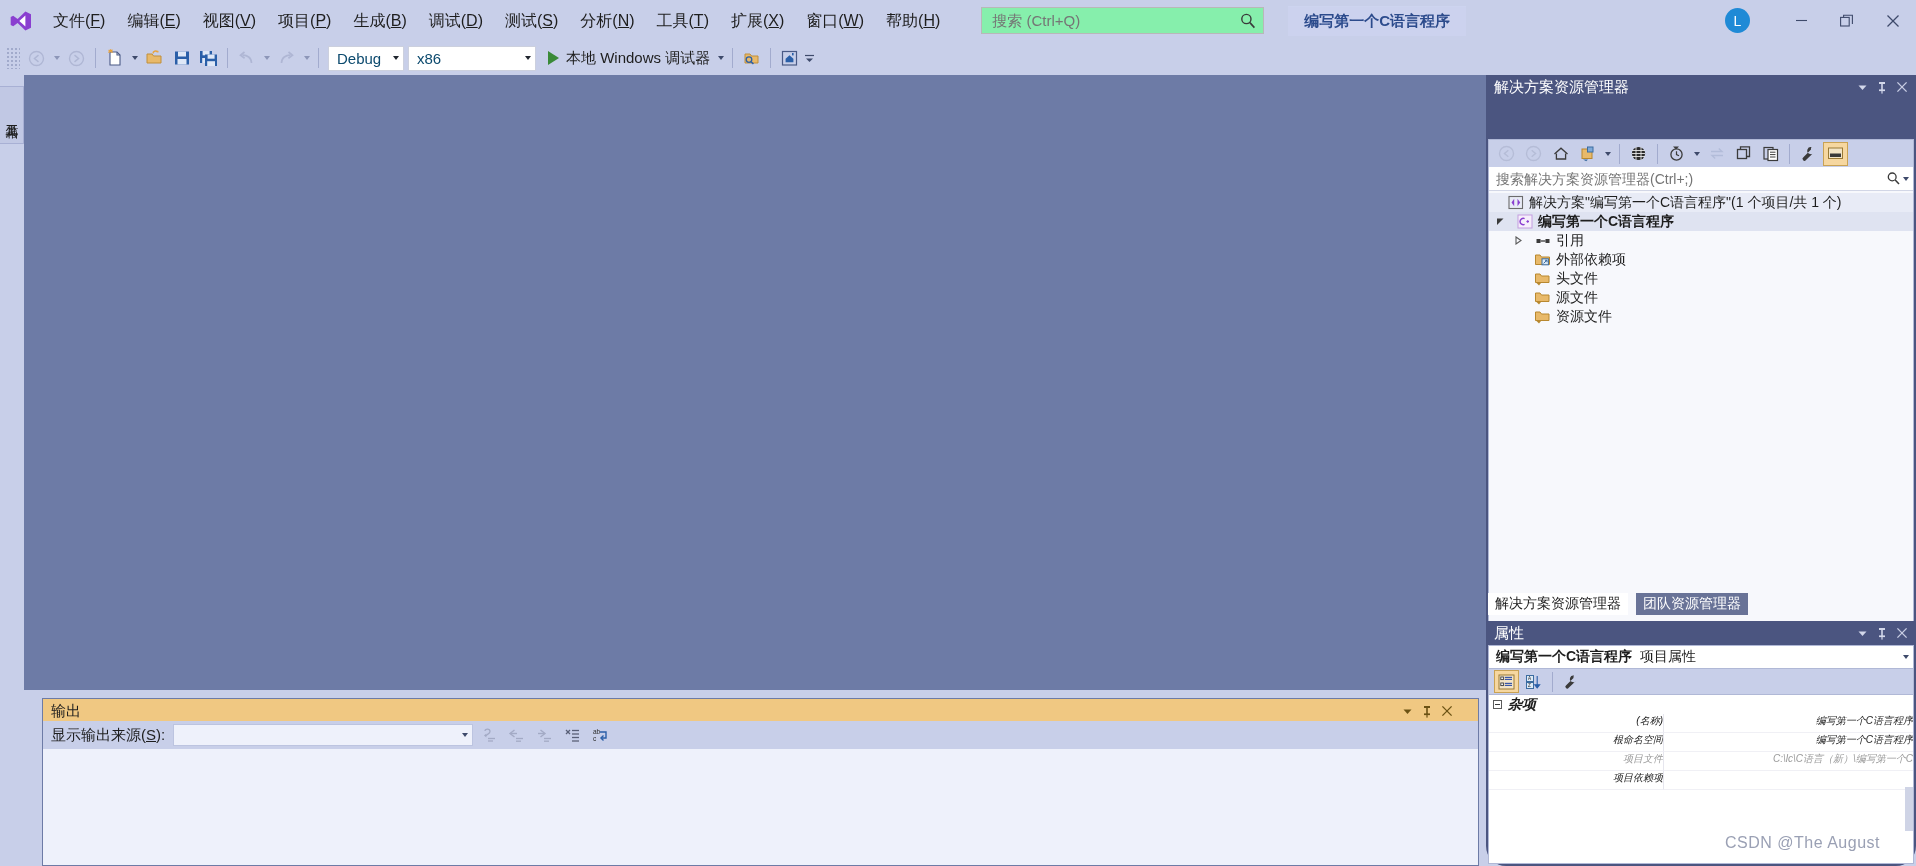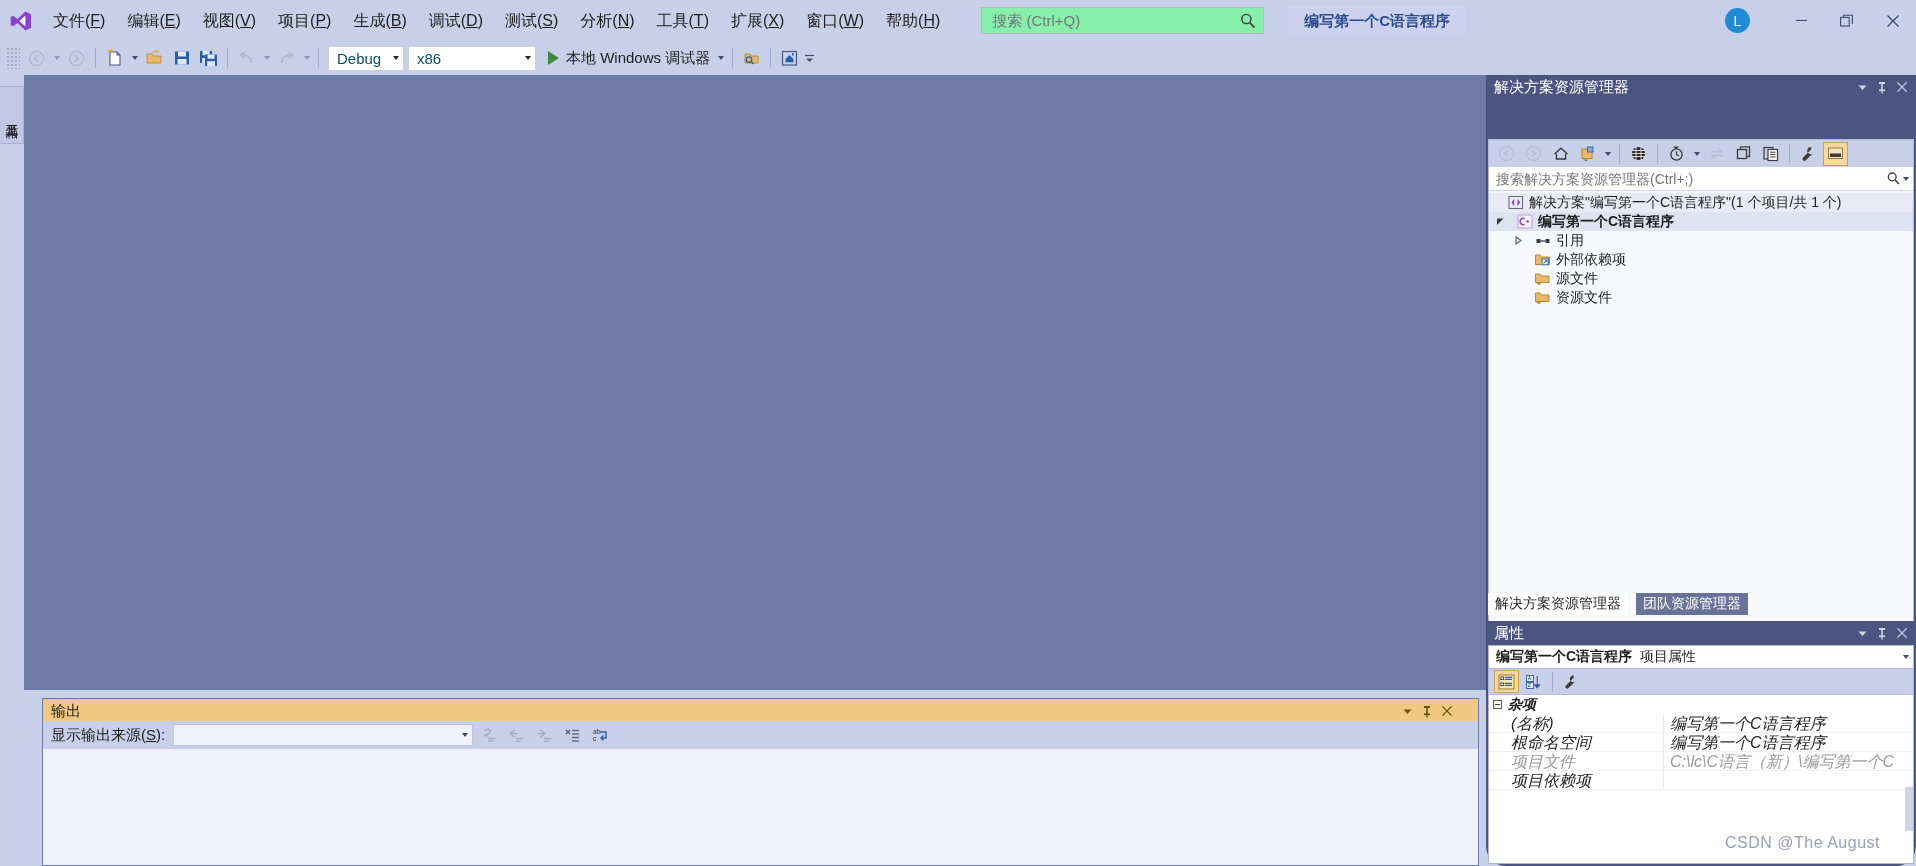--- a/index.html
+++ b/index.html
@@ -249,21 +249,21 @@
     display: flex; align-items: center; height: 19px; font-size: 14px; font-weight: bold;
     color: #1e1e1e; padding-left: 4px; background: #ffffff;
   }
   .pg-cat .minus {
     width: 9px; height: 9px; border: 1px solid #5a5a5a; margin-right: 6px;
     position: relative; background: #fff;
   }
   .pg-cat .minus::before {
     content: ''; position: absolute; left: 1px; top: 3px; width: 5px; height: 1px; background: #3a3a3a;
   }
-  .pg-row { display: flex; height: 19px; font-size: 16px; color: #1e1e1e; }
+  .pg-row { display: flex; height: 19px; font-size: 10px; color: #1e1e1e; text-align: right; }
   .pg-row .k {
     width: 175px; padding-left: 22px; border-right: 1px solid #e6e6ee;
     border-bottom: 1px solid #f0f0f5; overflow: hidden; white-space: nowrap;
   }
   .pg-row .v {
     flex: 1; padding-left: 6px; border-bottom: 1px solid #f0f0f5;
     overflow: hidden; white-space: nowrap;
   }
   .pg-row.gray .k, .pg-row.gray .v { color: #9a9a9a; }
   .pg-scroll {
@@ -732,20 +732,29 @@
             <svg width="17" height="15" viewBox="0 0 17 15">
               <path d="M1.5 12.5 V3 H6 L7.5 5 H15.5 V12.5 Z" fill="#e8b96a" stroke="#b8882f" stroke-width="1"></path>
               <rect x="8" y="6.8" width="6.4" height="6" fill="#dceaf7" stroke="#3b6ca0" stroke-width="1"></rect>
               <path d="M9.6 11.4 L12.8 8.3" stroke="#3b6ca0" stroke-width="1"></path>
               <path d="M11 8.3 H13 V10.2" fill="none" stroke="#3b6ca0" stroke-width="1"></path>
             </svg>
           </span>
           <span class="t-label">外部依赖项</span>
         </div>
 
+        <div class="tree-row" style="padding-left:45px">
+          <span class="tree-icon">
+            <svg width="17" height="15" viewBox="0 0 17 15">
+              <path d="M1.5 11.5 V3 H6 L7.5 5 H15 V11.5 Z" fill="#e8b96a" stroke="#b8882f" stroke-width="1"></path>
+              <path d="M2.2 11.8 H7.2 L5 14.4 Z" fill="#b8882f"></path>
+            </svg>
+          </span>
+          <span class="t-label">头文件</span>
+        </div>
 
         <div class="tree-row" style="padding-left:45px">
           <span class="tree-icon">
             <svg width="17" height="15" viewBox="0 0 17 15">
               <path d="M1.5 11.5 V3 H6 L7.5 5 H15 V11.5 Z" fill="#e8b96a" stroke="#b8882f" stroke-width="1"></path>
               <path d="M2.2 11.8 H7.2 L5 14.4 Z" fill="#b8882f"></path>
             </svg>
           </span>
           <span class="t-label">源文件</span>
         </div>

